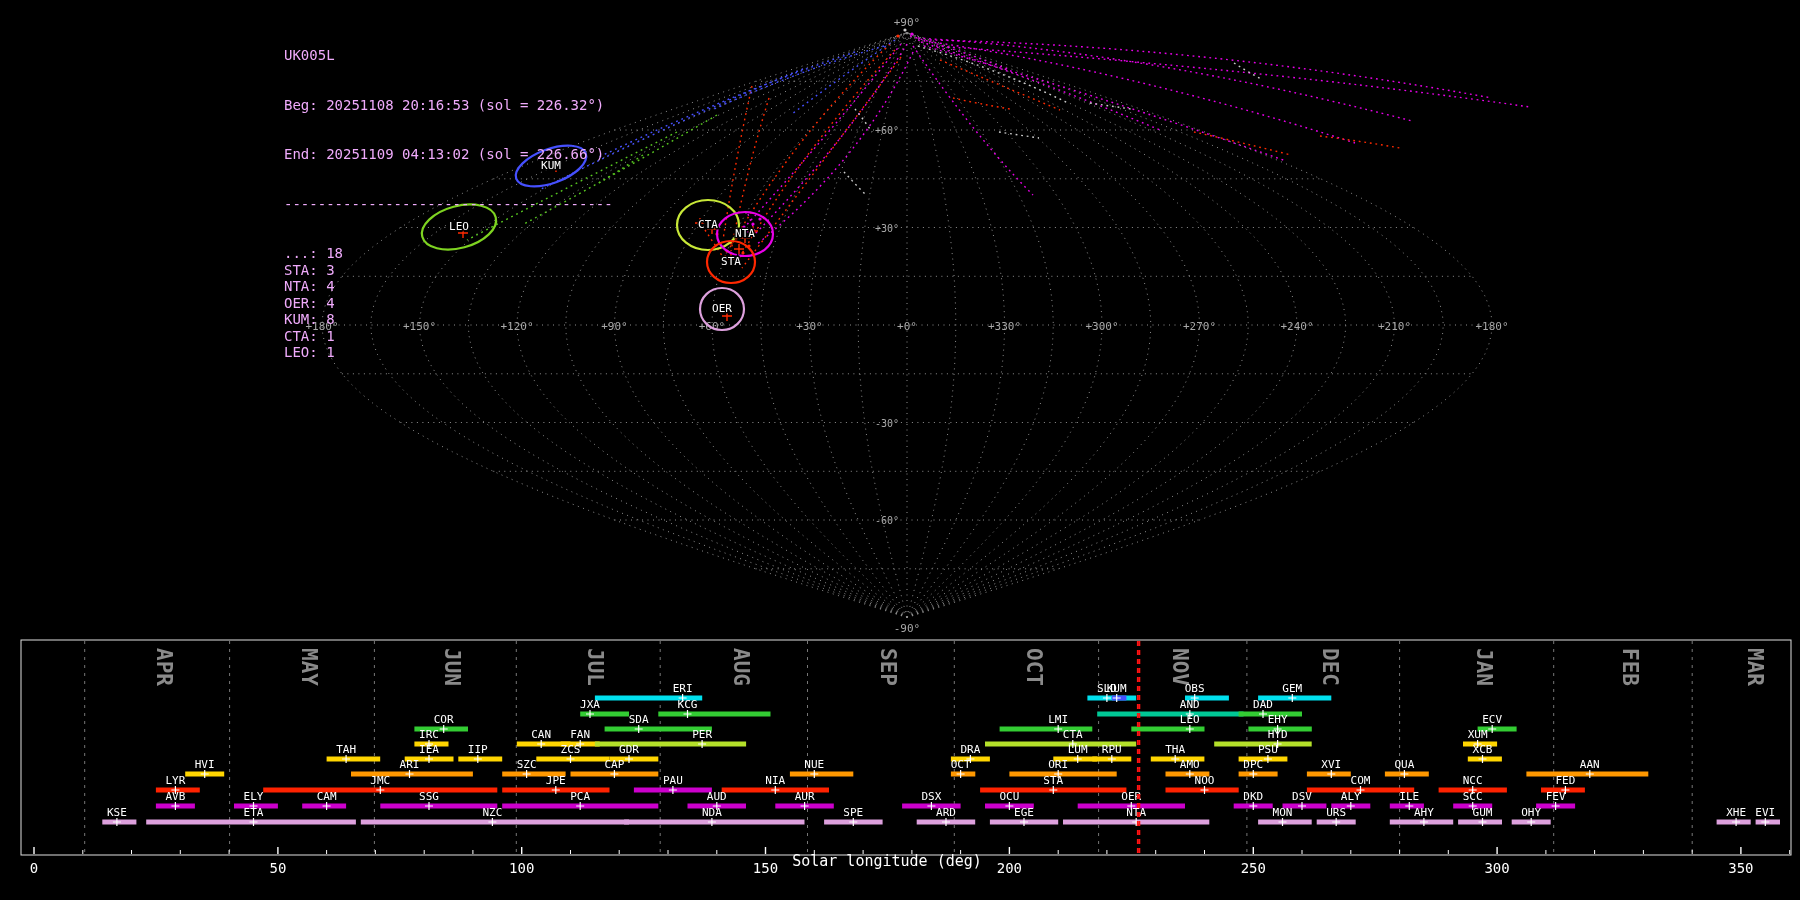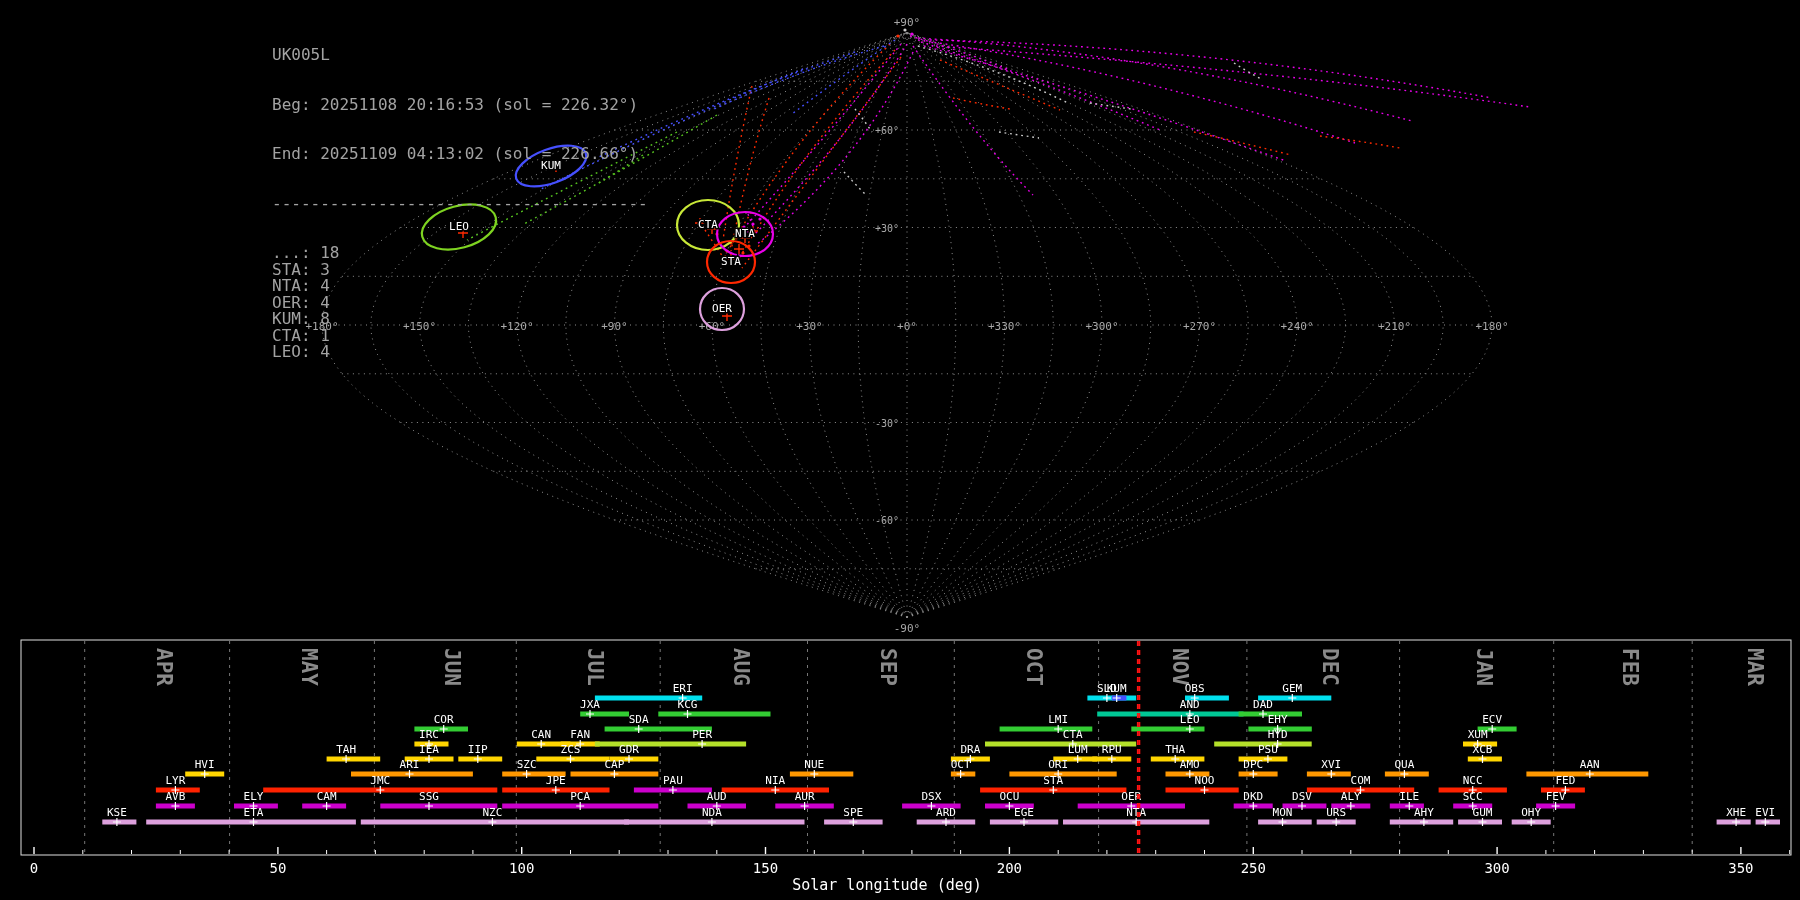--- a/index.html
+++ b/index.html
@@ -1,21 +1,21 @@
 <!DOCTYPE html>
 <html><head>
 <meta charset="utf-8">
 <style>
   html,body{margin:0;padding:0;background:#000;}
   body{width:1800px;height:900px;position:relative;overflow:hidden;
        font-family:"DejaVu Sans Mono","Liberation Mono",monospace;}
   #plot{position:absolute;left:0;top:0;}
-  #info{position:absolute;left:272px;top:14px;color:#a3a3a3;font-size:16px;
+  #info{position:absolute;left:284px;top:14px;color:#f0abfc;font-size:14px;
         line-height:16.5px;white-space:pre;}
-  #xlabel{position:absolute;left:0;top:876px;width:1774px;text-align:center;
+  #xlabel{position:absolute;left:0;top:852px;width:1774px;text-align:center;
           color:#fff;font-size:15px;}
 </style>
 </head>
 <body>
 
 <div class="page">
   <svg id="plot" width="1800" height="900">
       <g stroke="#8f8f8f" stroke-width="1" stroke-dasharray="1 4.5" fill="none">
         <path d="M907.0 617.5L937.6 607.8L968.1 598.0L998.5 588.3L1028.6 578.5L1058.4 568.8L1087.8 559.0L1116.6 549.3L1144.9 539.5L1172.6 529.8L1199.5 520.0L1225.6 510.3L1250.9 500.5L1275.2 490.8L1298.4 481.0L1320.7 471.3L1341.7 461.5L1361.6 451.8L1380.3 442.0L1397.6 432.3L1413.6 422.5L1428.2 412.8L1441.4 403.0L1453.1 393.3L1463.4 383.5L1472.1 373.8L1479.2 364.0L1484.8 354.3L1488.8 344.5L1491.2 334.8L1492.0 325.0L1491.2 315.3L1488.8 305.5L1484.8 295.8L1479.2 286.0L1472.1 276.3L1463.4 266.5L1453.1 256.8L1441.4 247.0L1428.2 237.3L1413.6 227.5L1397.6 217.8L1380.3 208.0L1361.6 198.3L1341.7 188.5L1320.7 178.8L1298.4 169.0L1275.2 159.3L1250.9 149.5L1225.6 139.8L1199.5 130.0L1172.6 120.3L1144.9 110.5L1116.6 100.8L1087.8 91.0L1058.4 81.3L1028.6 71.5L998.5 61.8L968.1 52.0L937.6 42.3L907.0 32.5"></path>
         <path d="M907.0 617.5L935.1 607.8L963.1 598.0L990.9 588.3L1018.5 578.5L1045.8 568.8L1072.7 559.0L1099.2 549.3L1125.1 539.5L1150.5 529.8L1175.1 520.0L1199.1 510.3L1222.2 500.5L1244.5 490.8L1265.8 481.0L1286.2 471.3L1305.5 461.5L1323.7 451.8L1340.8 442.0L1356.7 432.3L1371.4 422.5L1384.8 412.8L1396.9 403.0L1407.6 393.3L1417.0 383.5L1425.0 373.8L1431.5 364.0L1436.6 354.3L1440.3 344.5L1442.5 334.8L1443.3 325.0L1442.5 315.3L1440.3 305.5L1436.6 295.8L1431.5 286.0L1425.0 276.3L1417.0 266.5L1407.6 256.8L1396.9 247.0L1384.8 237.3L1371.4 227.5L1356.7 217.8L1340.8 208.0L1323.7 198.3L1305.5 188.5L1286.2 178.8L1265.8 169.0L1244.5 159.3L1222.2 149.5L1199.1 139.8L1175.1 130.0L1150.5 120.3L1125.1 110.5L1099.2 100.8L1072.7 91.0L1045.8 81.3L1018.5 71.5L990.9 61.8L963.1 52.0L935.1 42.3L907.0 32.5"></path>
@@ -475,16 +475,16 @@
       <line x1="1692.2" x2="1692.2" y1="850" y2="854" stroke="#ffffff" stroke-width="1"></line>
       <line x1="1740.9" x2="1740.9" y1="847" y2="854" stroke="#ffffff" stroke-width="1.4"></line>
       <text x="1740.9" y="873" fill="#ffffff" font-size="14" text-anchor="middle" font-family="DejaVu Sans Mono, monospace">350</text>
       <line x1="1789.7" x2="1789.7" y1="850" y2="854" stroke="#ffffff" stroke-width="1"></line>
     </svg>
   <div id="info">
     <div>UK005L</div>
     <div>Beg: 20251108 20:16:53 (sol = 226.32°)</div>
     <div>End: 20251109 04:13:02 (sol = 226.66°)</div>
     <div>---------------------------------------</div>
-    <div id="counts"><div>...: 18</div><div>STA: 3</div><div>NTA: 4</div><div>OER: 4</div><div>KUM: 8</div><div>CTA: 1</div><div>LEO: 4</div></div>
+    <div id="counts"><div>...: 18</div><div>STA: 3</div><div>NTA: 4</div><div>OER: 4</div><div>KUM: 8</div><div>CTA: 1</div><div>LEO: 1</div></div>
   </div>
   <div id="xlabel">Solar longitude (deg)</div>
 </div>
 
 </body></html>

